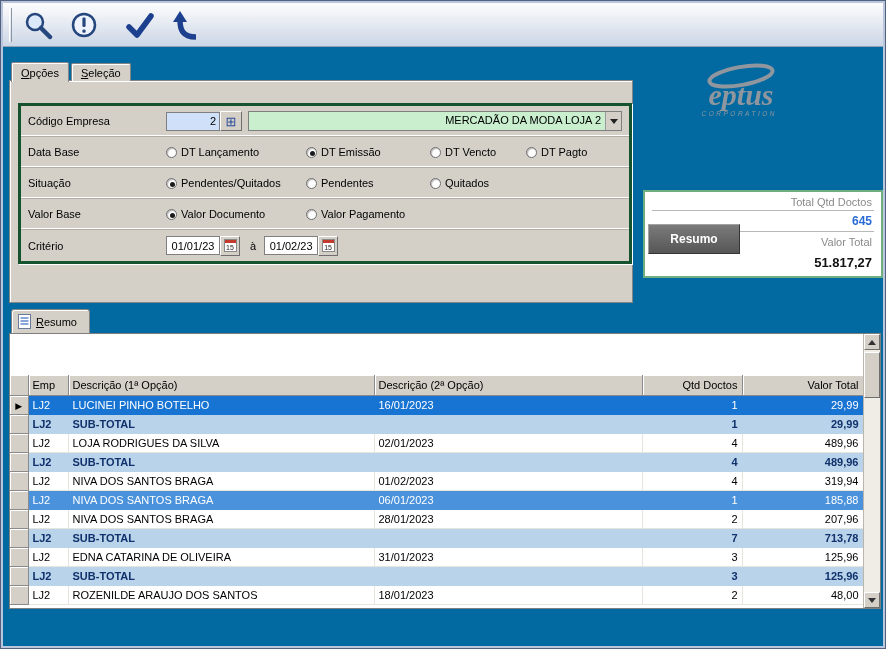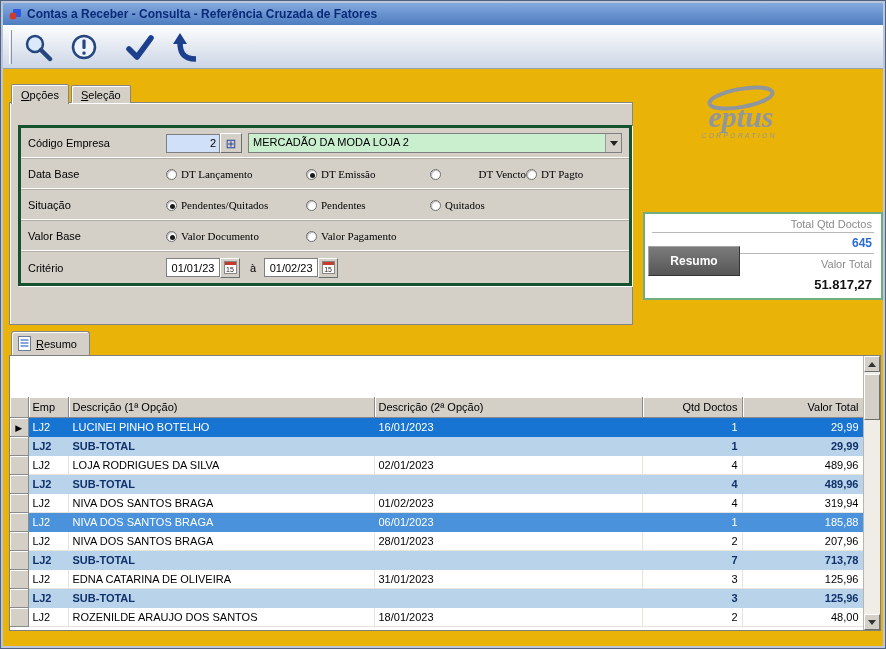--- a/index.html
+++ b/index.html
@@ -11,21 +11,21 @@
   
   .titlebar { height:22px; background:linear-gradient(to bottom,#85aade,#4d7cc0); display:flex; align-items:center; padding:0 5px; gap:5px; flex:none; }
   .titlebar .title { color:#0a2a7a; font-weight:bold; font-size:12px; white-space:nowrap; }
 
   
   .toolbar { height:44px; background:linear-gradient(to bottom,#fdfdfd,#ccd6e6); border-bottom:1px solid #94a0b4; display:flex; align-items:center; padding:0 4px; flex:none; }
   .grip { width:3px; height:34px; border-left:1px solid #fff; border-right:1px solid #8a96a8; margin:0 6px 0 2px; }
   .tool-btn { width:40px; height:38px; display:flex; align-items:center; justify-content:center; background:transparent; border:none; cursor:pointer; }
 
   
-  .client { position:relative; flex:1; background:#eab308; overflow:hidden; }
+  .client { position:relative; flex:1; background:#0369a1; overflow:hidden; }
 
   
   .tabctrl { position:absolute; left:6px; top:14px; width:624px; height:242px; }
   .tabs-row { display:flex; align-items:flex-end; height:20px; padding-left:2px; position:relative; z-index:2; }
   .tab { height:18px; line-height:16px; padding:1px 9px 0; background:#d4d0c8; border:1px solid #858585; border-bottom:none; border-radius:2px 2px 0 0; margin-right:2px; box-shadow:inset 1px 1px 0 #fff; cursor:pointer; white-space:nowrap; }
   .tab.active { height:20px; margin-bottom:-1px; padding-top:2px; z-index:3; }
   .tab-page { position:absolute; left:0; right:0; top:19px; bottom:0; background:#d4d0c8; border:1px solid #858585; box-shadow:inset 1px 1px 0 #fff; }
   .u { text-decoration:underline; }
 
   
@@ -34,30 +34,30 @@
   .form-row:last-child { border-bottom:none; box-shadow:none; }
   .form-label { width:138px; flex:none; }
   .form-ctl { display:flex; align-items:center; flex:1; }
 
   .code-input { width:54px; height:19px; text-align:right; background:#cfe0f8; border:1px solid #7f7f7f; font-family:inherit; font-size:11px; padding:0 3px; }
   .browse-btn { width:22px; height:20px; background:#d4d0c8; border:1px solid; border-color:#fff #6e6e6e #6e6e6e #fff; display:flex; align-items:center; justify-content:center; cursor:pointer; }
   .browse-ico { color:#2a4a9a; font-size:13px; line-height:13px; }
 
   .combo { display:flex; align-items:stretch; height:20px; border:1px solid #7f7f7f; background:#fff; cursor:pointer; }
   .combo-text { flex:1; padding:2px 4px; white-space:nowrap; overflow:hidden; }
-  .combo-text.green { background:#c9efcf; }
+  .combo-text.green { background:#c9efcf;text-align:right; }
   .combo-btn { width:16px; background:#d4d0c8; border-left:1px solid #9a9a9a; display:flex; align-items:center; justify-content:center; }
   .arr-dn { width:0; height:0; border-left:4px solid transparent; border-right:4px solid transparent; border-top:5px solid #222; }
   .combo.company { flex:1; margin-left:6px; }
   .combo.crit1 { width:232px; }
   .combo.crit2 { flex:1; }
   .crit-sep { width:22px; text-align:center; font-weight:bold; }
 
-  .radio { display:flex; align-items:center; gap:4px; cursor:pointer; flex:none;font-family:Liberation Serif, serif; }
-  .w140 { width:140px; } .w124 { width:124px; } .w96 { width:96px;justify-content:space-between; }
+  .radio { display:flex; align-items:center; gap:4px; cursor:pointer; flex:none; }
+  .w140 { width:140px; } .w124 { width:124px; } .w96 { width:96px; }
   .rb { width:11px; height:11px; flex:none; border-radius:50%; background:#fff; border:1px solid #6e6e6e; box-shadow:inset 1px 1px 1px #b8b8b8; }
   .rb.on::after { content:""; display:block; width:5px; height:5px; margin:3px; border-radius:50%; background:#1a1a1a; }
 
   .date-input { width:54px; height:19px; text-align:center; background:#fff; border:1px solid #7f7f7f; font-family:inherit; font-size:11px; }
   .calbtn { width:20px; height:20px; background:#d4d0c8; border:1px solid; border-color:#fff #6e6e6e #6e6e6e #fff; display:flex; align-items:center; justify-content:center; cursor:pointer; }
   .cal { width:13px; height:13px; background:#fff; border:1px solid #888; position:relative; }
   .cal-top { position:absolute; top:0; left:0; right:0; height:3px; background:#c23b2e; }
   .cal-num { display:block; margin-top:3px; font-size:7px; line-height:9px; text-align:center; color:#222; }
   .a-label { margin:0 8px 0 10px; }
 
@@ -94,27 +94,20 @@
   .sb-up { top:0; } .sb-down { bottom:0; }
   .sb-thumb { position:absolute; left:0; top:18px; width:16px; height:46px; background:#d4d0c8; border:1px solid; border-color:#fff #6e6e6e #6e6e6e #fff; cursor:grab; }
   .tri-up { width:0; height:0; border-left:4px solid transparent; border-right:4px solid transparent; border-bottom:5px solid #333; }
   .tri-dn { width:0; height:0; border-left:4px solid transparent; border-right:4px solid transparent; border-top:5px solid #333; }
 </style>
 </head>
 <body>
 
 <div class="window">
 
-  <div class="titlebar">
-    <svg width="14" height="14" viewBox="0 0 14 14">
-      <rect x="5" y="2" width="8" height="8" rx="1" fill="#2a5adf"></rect>
-      <circle cx="5" cy="9" r="3.5" fill="#d23a2e"></circle>
-    </svg>
-    <span class="title">Contas a Receber - Consulta - Referência Cruzada de Fatores</span>
-  </div>
 
   <div class="toolbar">
     <span class="grip"></span>
     <button class="tool-btn">
       <svg width="30" height="30" viewBox="0 0 30 30">
         <circle cx="12" cy="12" r="8" fill="#dce9fb" stroke="#26477e" stroke-width="2.5"></circle>
         <line x1="18" y1="18" x2="27" y2="27" stroke="#26477e" stroke-width="4.5" stroke-linecap="round"></line>
       </svg>
     </button>
     <button class="tool-btn" style="margin-left:6px;">

